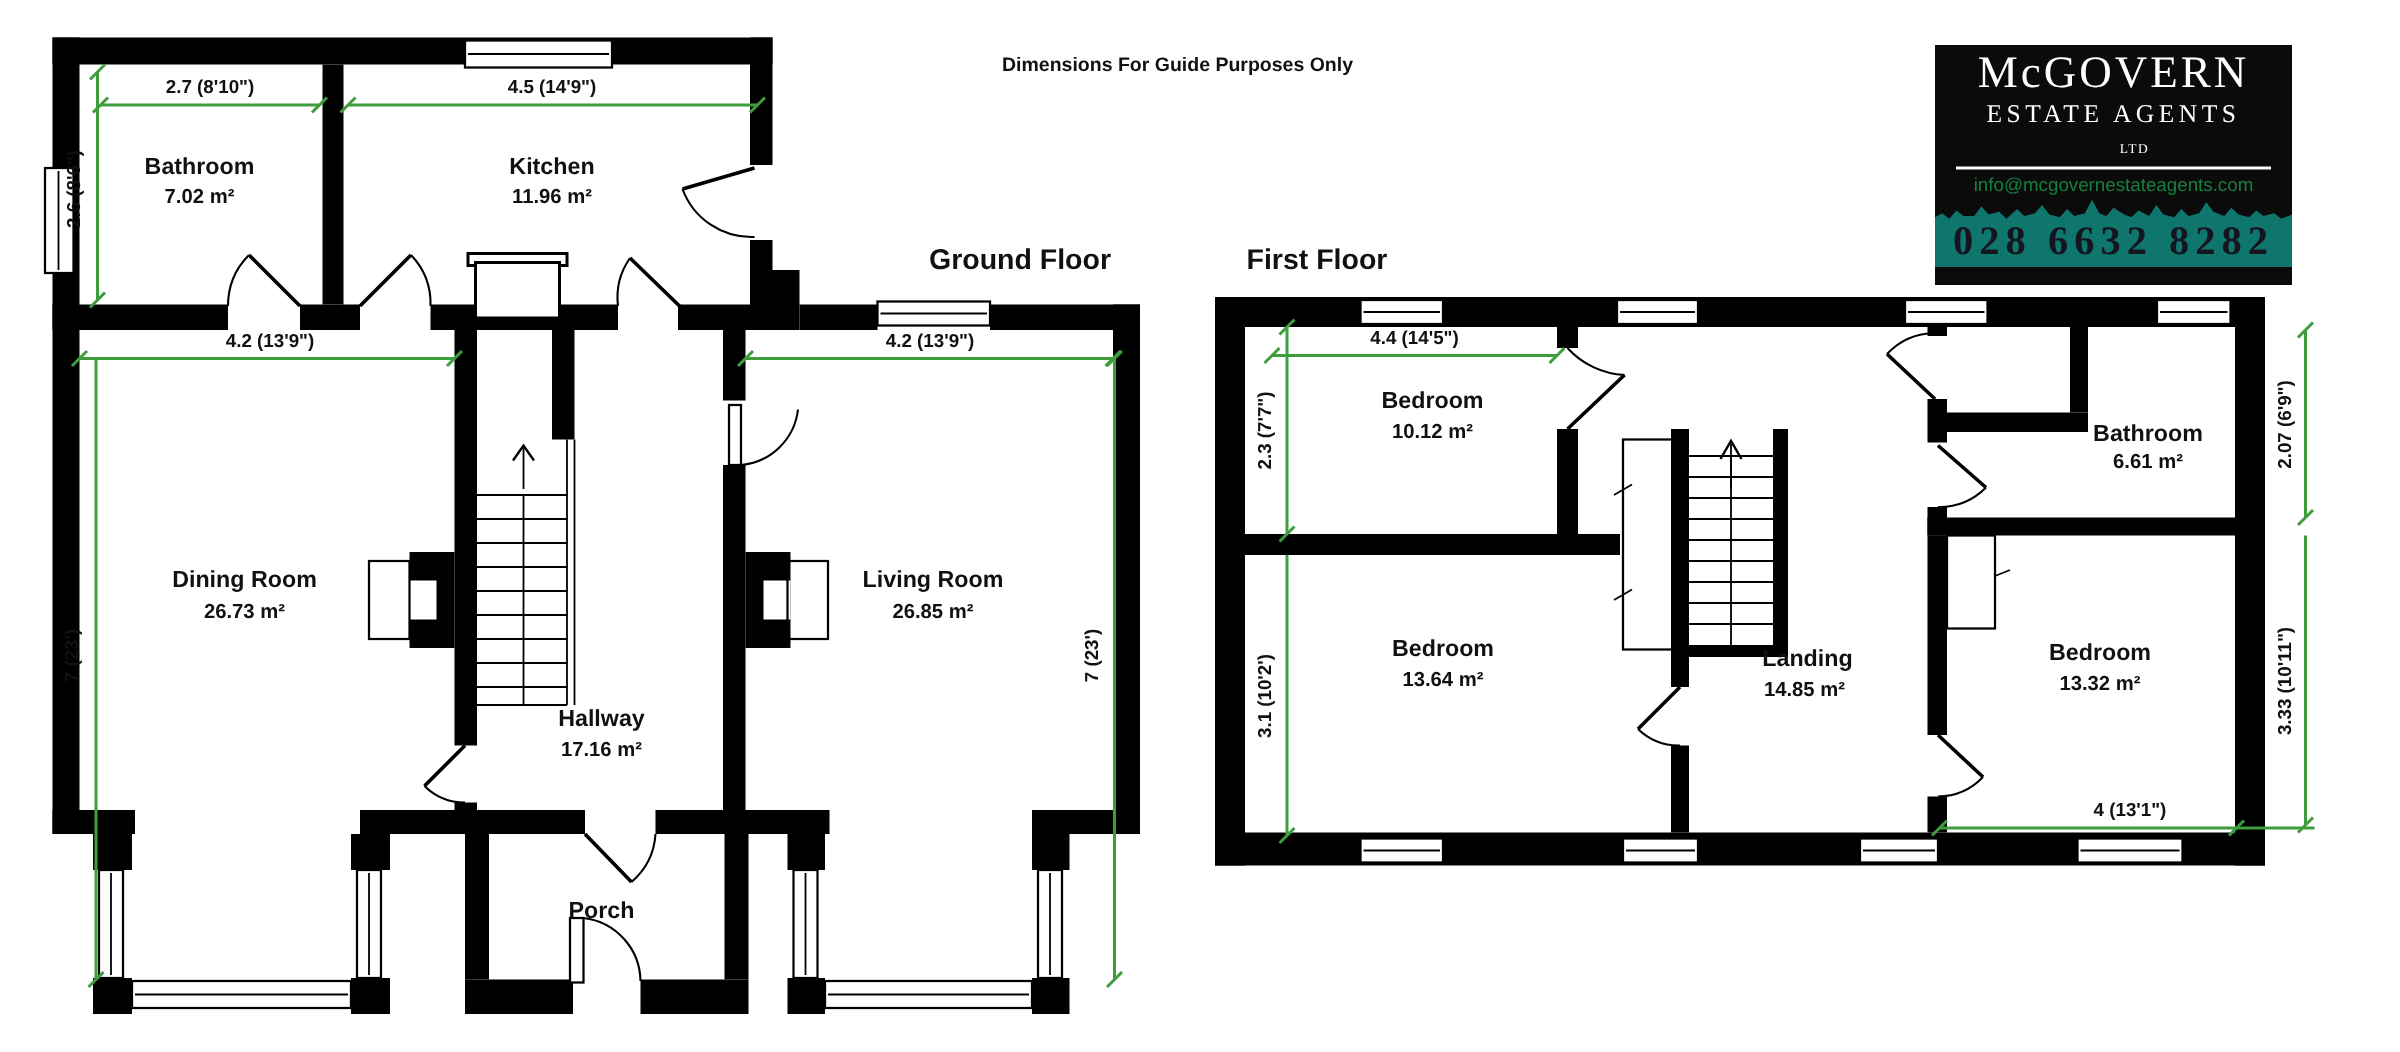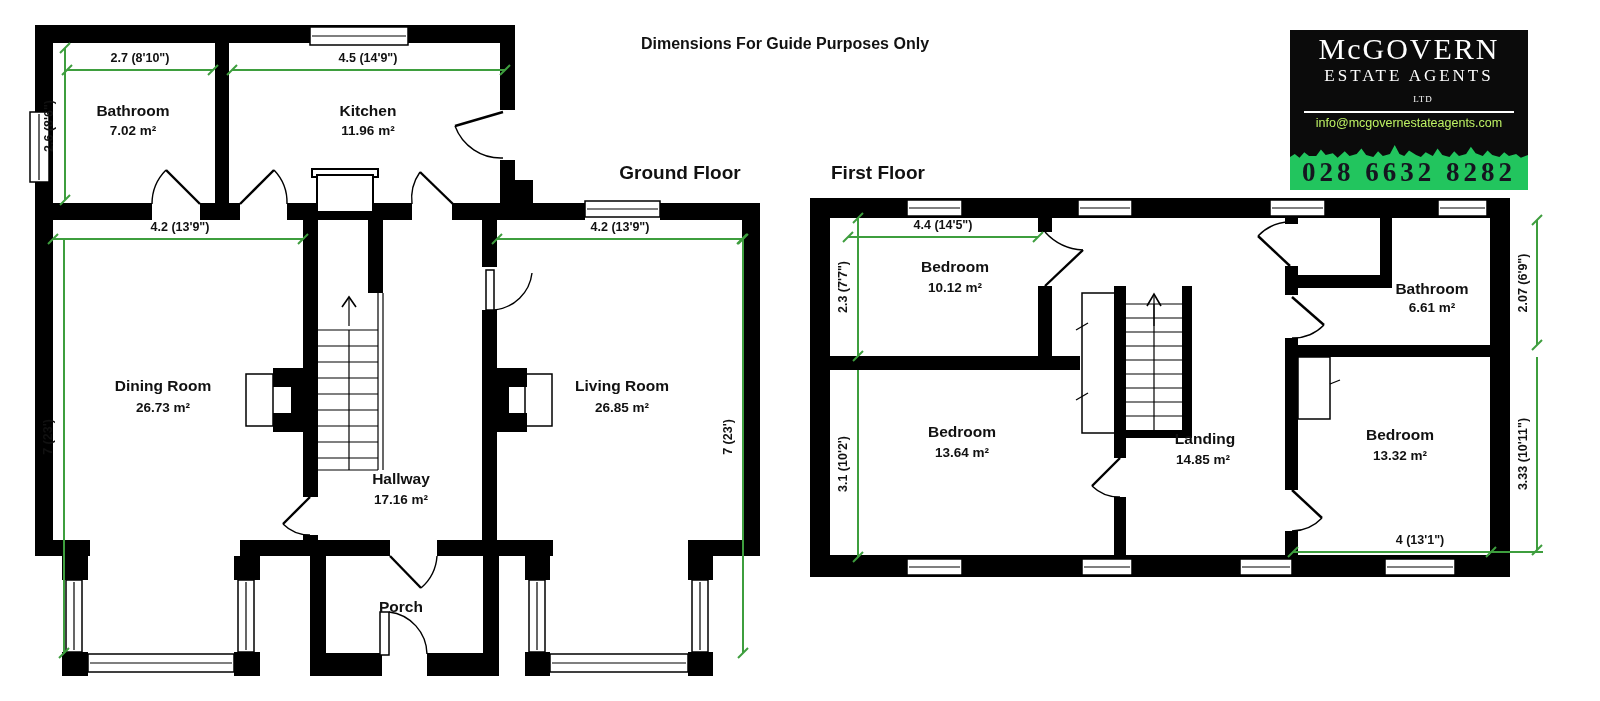--- a/index.html
+++ b/index.html
@@ -2,31 +2,31 @@
 <html><head>
 <meta charset="utf-8">
 <style>
   html,body{margin:0;padding:0;background:#fff;}
   .page{position:relative;width:1600px;height:701px;background:#fff;overflow:hidden;
         font-family:"Liberation Sans",sans-serif;color:#111;}
   
   .header{position:absolute;left:520px;top:26px;width:530px;text-align:center;}
   .address{font-size:20px;font-weight:bold;letter-spacing:.2px;}
   .total{font-size:14px;font-weight:bold;margin-top:15px;}
-  .note{font-size:16px;font-weight:bold;margin-top:9px;}
+  .note{font-size:13px;font-weight:bold;margin-top:9px;}
   
   .logo{position:absolute;left:1290px;top:30px;width:238px;height:160px;background:#0b0b0b;
         text-align:center;overflow:hidden;}
   .logo-name{font-family:"Liberation Serif",serif;font-size:30px;color:#fff;letter-spacing:2px;
              margin-top:3px;line-height:32px;}
   .logo-sub{font-family:"Liberation Serif",serif;font-size:17px;color:#fff;letter-spacing:3px;
             line-height:21px;width:88%;margin:0 auto;border-bottom:2px solid #fff;padding-bottom:1px;}
   .logo-sub .ltd{font-size:9px;letter-spacing:1px;padding-left:28px;}
-  .logo-email{font-size:12.5px;color:#bef264;line-height:16px;margin-top:2px;}
-  .logo-band{position:absolute;left:0;bottom:0;width:100%;height:46px;background:#22c55e;
+  .logo-email{font-size:12.5px;color:#15803d;line-height:16px;margin-top:2px;}
+  .logo-band{position:absolute;left:0;bottom:12px;width:100%;height:46px;background:#0f766e;
      clip-path:polygon(0 28%,2% 22%,4% 30%,6% 18%,8% 26%,11% 26%,13% 12%,15% 24%,18% 20%,20% 30%,23% 16%,25% 26%,28% 22%,30% 10%,32% 24%,35% 28%,37% 16%,39% 26%,42% 22%,44% 2%,46% 22%,48% 26%,50% 14%,53% 24%,55% 28%,57% 18%,60% 26%,62% 10%,64% 24%,67% 28%,69% 16%,71% 26%,74% 22%,76% 6%,78% 20%,81% 26%,83% 14%,85% 24%,88% 28%,90% 18%,92% 26%,95% 22%,97% 30%,100% 24%,100% 100%,0 100%);}
   .logo-phone{font-family:"Liberation Serif",serif;font-weight:bold;font-size:27px;color:#15151f;
               letter-spacing:4px;margin-top:13px;}
   
   svg{position:absolute;left:0;top:0;}
   .wall{fill:#000;}
   .win{fill:#fff;stroke:#000;stroke-width:1.5;}
   .wline{stroke:#000;stroke-width:1.2;}
   .thin{fill:none;stroke:#000;stroke-width:1.5;}
   .tread{stroke:#000;stroke-width:1.2;}

